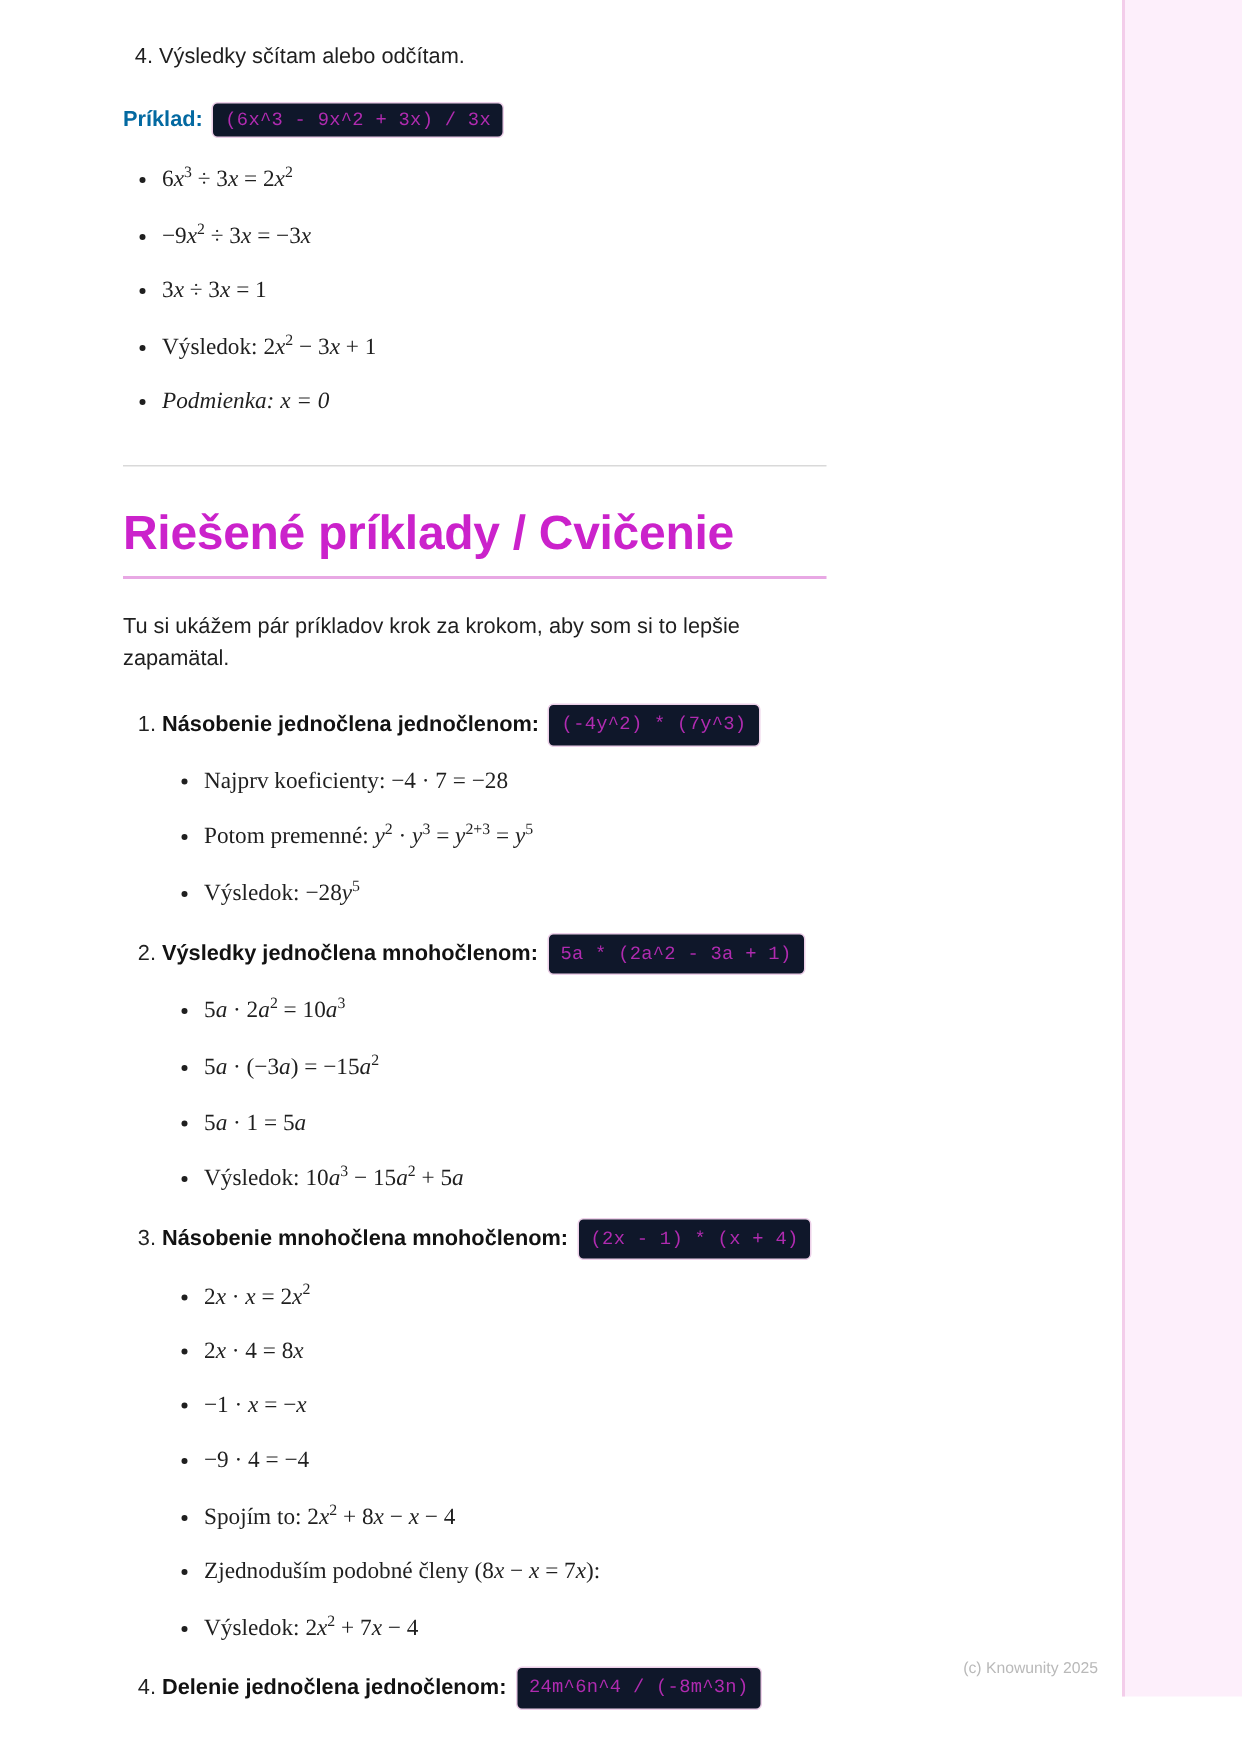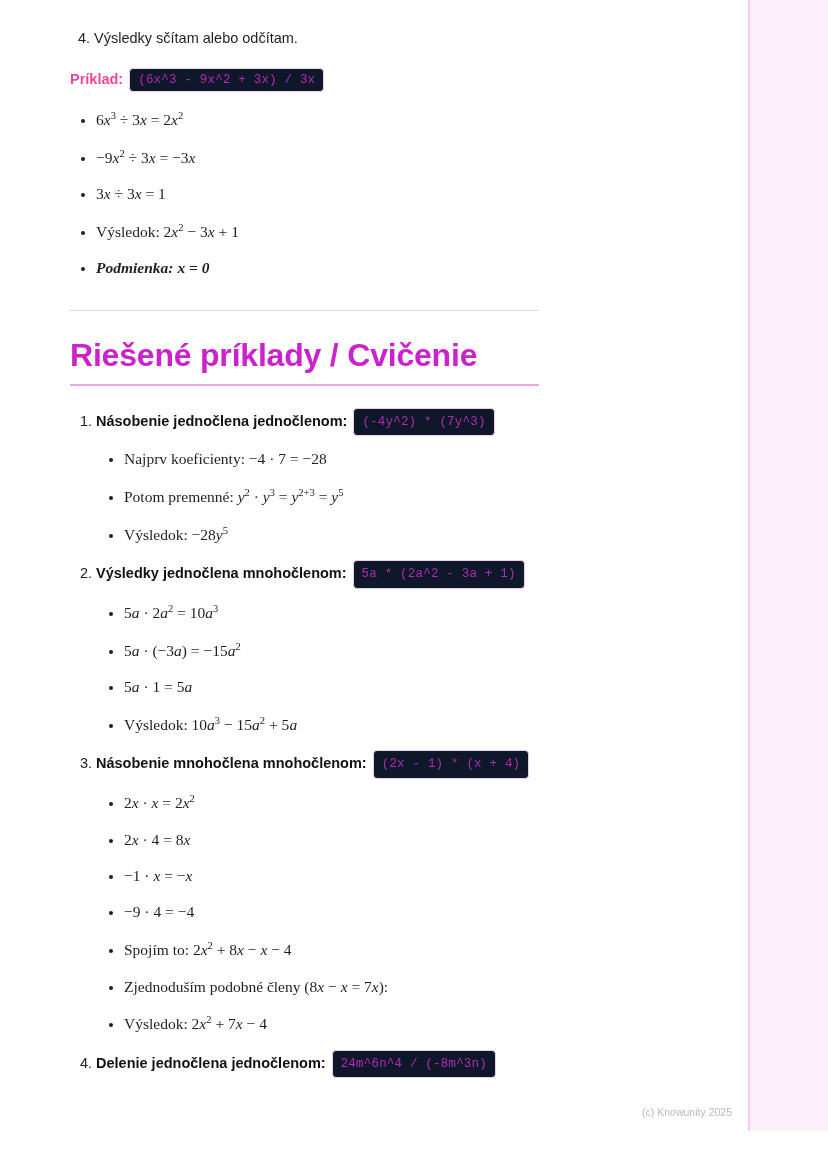--- a/index.html
+++ b/index.html
@@ -23,21 +23,21 @@
     right: 0;
     width: 78px;
     height: 1131px;
     background: #fdeffb;
     border-left: 2px solid #f3cdea;
   }
 
   #page {
     position: absolute;
     top: 0;
-    left: 0;
+    left: 12px;
     width: 609px;
     padding: 0;
   }
 
   .content {
     padding: 28px 70px 0 70px;
   }
 
   
   ol.top-list {
@@ -50,21 +50,21 @@
     margin: 0 0 18px 0;
     line-height: 1.5;
   }
 
   .example-line {
     margin: 12px 0 16px 0;
     font-size: 14.5px;
   }
   .example-label {
     font-weight: bold;
-    color: #ec4899;
+    color: #0369a1;
   }
 
   code.chip {
     display: inline-block;
     font-family: "Liberation Mono", monospace;
     font-size: 12.5px;
     background: #0f172a;
     border: 1px solid #eccfe8;
     border-radius: 4px;
     color: #b02bb0;
@@ -100,21 +100,20 @@
   sup {
     font-size: 0.68em;
     vertical-align: super;
     font-family: "Liberation Serif", serif;
     font-style: normal;
   }
   .cond {
     font-family: "Liberation Serif", serif;
     font-style: italic;
     font-size: 15.5px;
-    font-weight: bold;
   }
 
   hr.sep {
     border: none;
     border-top: 1px solid #d9d9d9;
     margin: 30px 0 26px 0;
   }
 
   h2.section-title {
     font-size: 32px;
@@ -200,20 +199,21 @@
       <li>
         <span class="cond">Podmienka: <i>x</i> = 0</span>
       </li>
     </ul>
 
     <hr class="sep">
 
     <h2 class="section-title">Riešené príklady / Cvičenie</h2>
     <hr class="title-rule">
 
+    <p class="intro">Tu si ukážem pár príkladov krok za krokom, aby som si to lepšie zapamätal.</p>
 
     <ol class="examples">
 
       <li>
         <span class="step-title">Násobenie jednočlena jednočlenom:</span><code class="chip">(-4y^2) * (7y^3)</code>
         <ul class="bullets">
           <li>
             <span class="math">Najprv koeficienty: −4 · 7 = −28</span>
           </li>
           <li>

